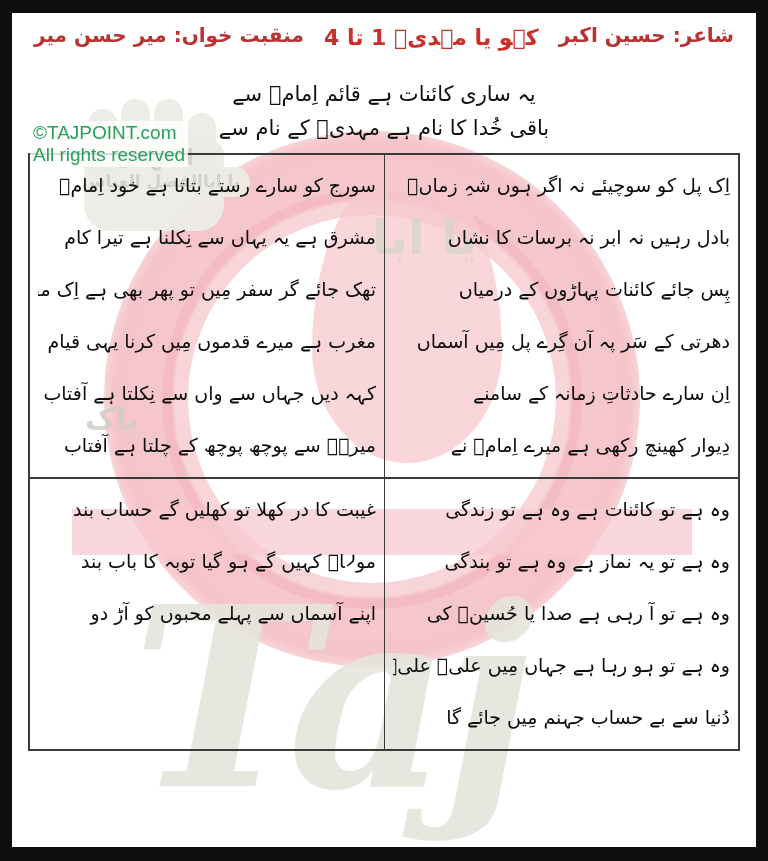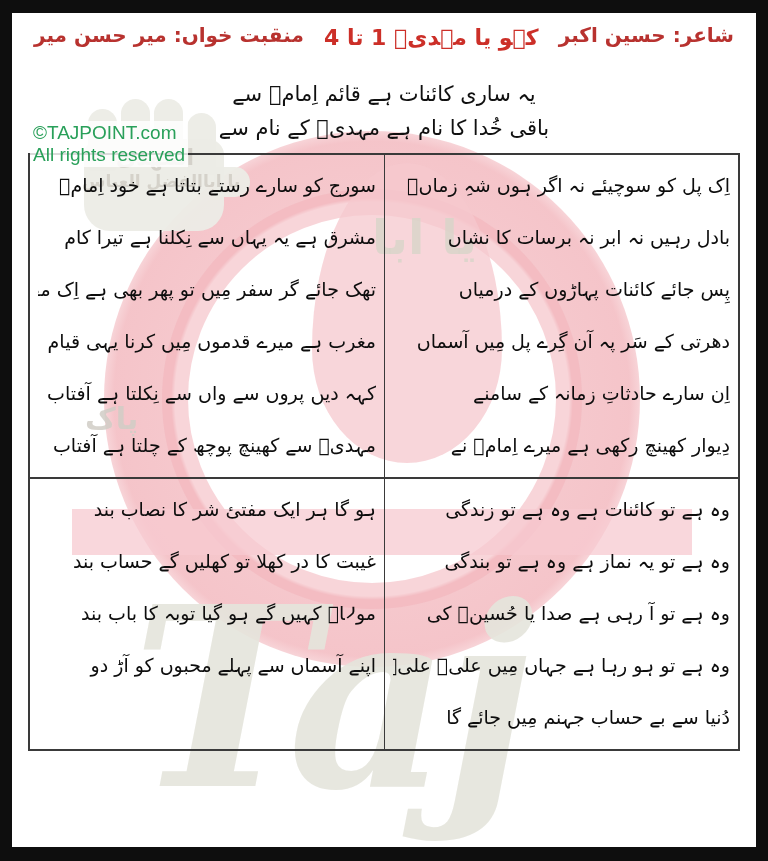--- a/index.html
+++ b/index.html
@@ -335,35 +335,34 @@
             <div class="verse-line">پِس جائے کائنات پہاڑوں کے درمیاں</div>
             <div class="verse-line">دھرتی کے سَر پہ آن گِرے پل مِیں آسماں</div>
             <div class="verse-line">اِن سارے حادثاتِ زمانہ کے سامنے</div>
             <div class="verse-line">دِیوار کھینچ رکھی ہے میرے اِمامؑ نے</div>
           </div>
           <div class="verse-col left-col">
             <div class="verse-line">سورج کو سارے رستے بتاتا ہے خود اِمامؑ</div>
             <div class="verse-line">مشرق ہے یہ یہاں سے نِکلنا ہے تیرا کام</div>
             <div class="verse-line">تھک جائے گر سفر مِیں تو پھر بھی ہے اِک مقام</div>
             <div class="verse-line">مغرب ہے میرے قدموں مِیں کرنا یہی قیام</div>
-            <div class="verse-line">کہہ دیں پروں سے واں سے نِکلتا ہے آفتاب</div>
-            <div class="verse-line">مہدیؑ سے کھینچ پوچھ کے چلتا ہے آفتاب</div>
+            <div class="verse-line">کہہ دیں جہاں سے واں سے نِکلتا ہے آفتاب</div>
+            <div class="verse-line">میرےؑ سے پوچھ پوچھ کے چلتا ہے آفتاب</div>
           </div>
         </div>
 
         <div class="verse-block">
           <div class="verse-col right-col">
             <div class="verse-line">وہ ہے تو کائنات ہے وہ ہے تو زندگی</div>
             <div class="verse-line">وہ ہے تو یہ نماز ہے وہ ہے تو بندگی</div>
             <div class="verse-line">وہ ہے تو آ رہی ہے صدا یا حُسینؑ کی</div>
             <div class="verse-line">وہ ہے تو ہو رہا ہے جہاں مِیں علیؑ علیؑ</div>
             <div class="verse-line">دُنیا سے بے حساب جہنم مِیں جائے گا</div>
           </div>
           <div class="verse-col left-col">
-            <div class="verse-line">ہو گا ہر ایک مفتیٔ شر کا نصاب بند</div>
             <div class="verse-line">غیبت کا در کھلا تو کھلیں گے حساب بند</div>
             <div class="verse-line">مولاؑ کہیں گے ہو گیا توبہ کا باب بند</div>
             <div class="verse-line">اپنے آسماں سے پہلے محبوں کو آڑ دو</div>
           </div>
         </div>
 
       </div>
     </div>
   </div>
 </div>

